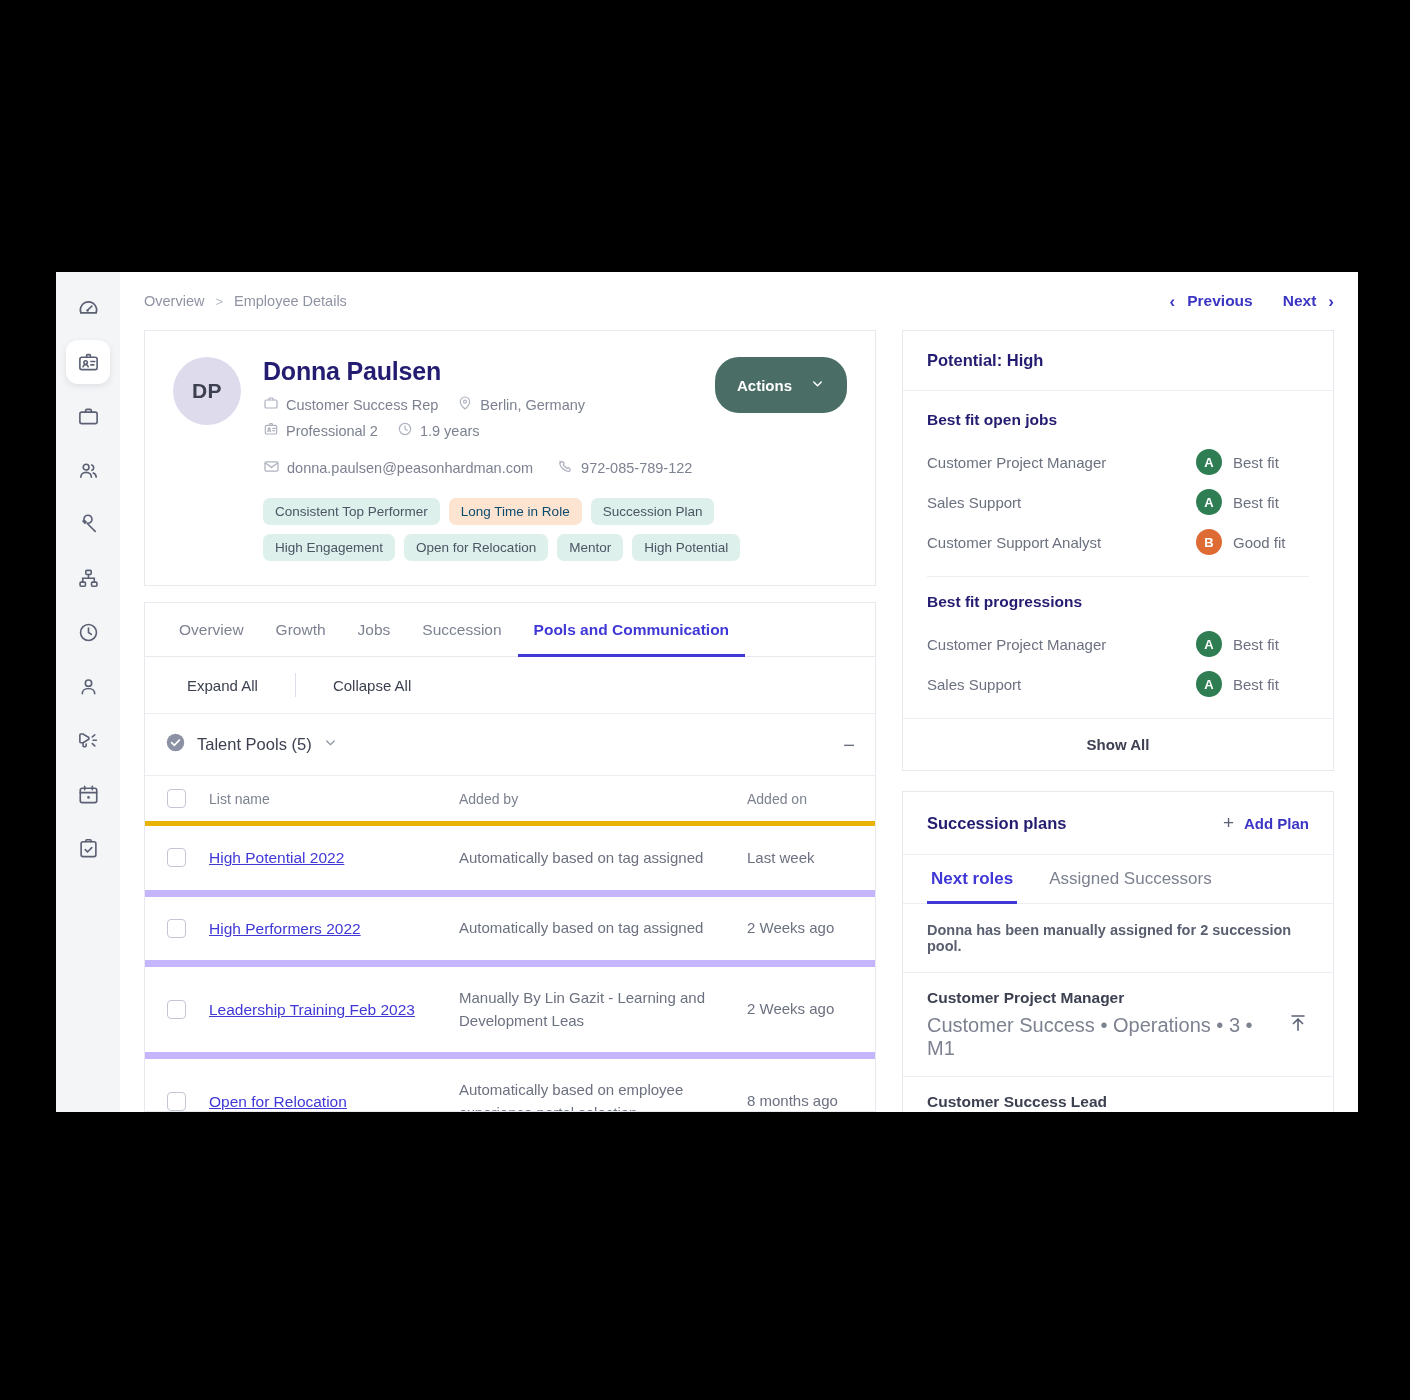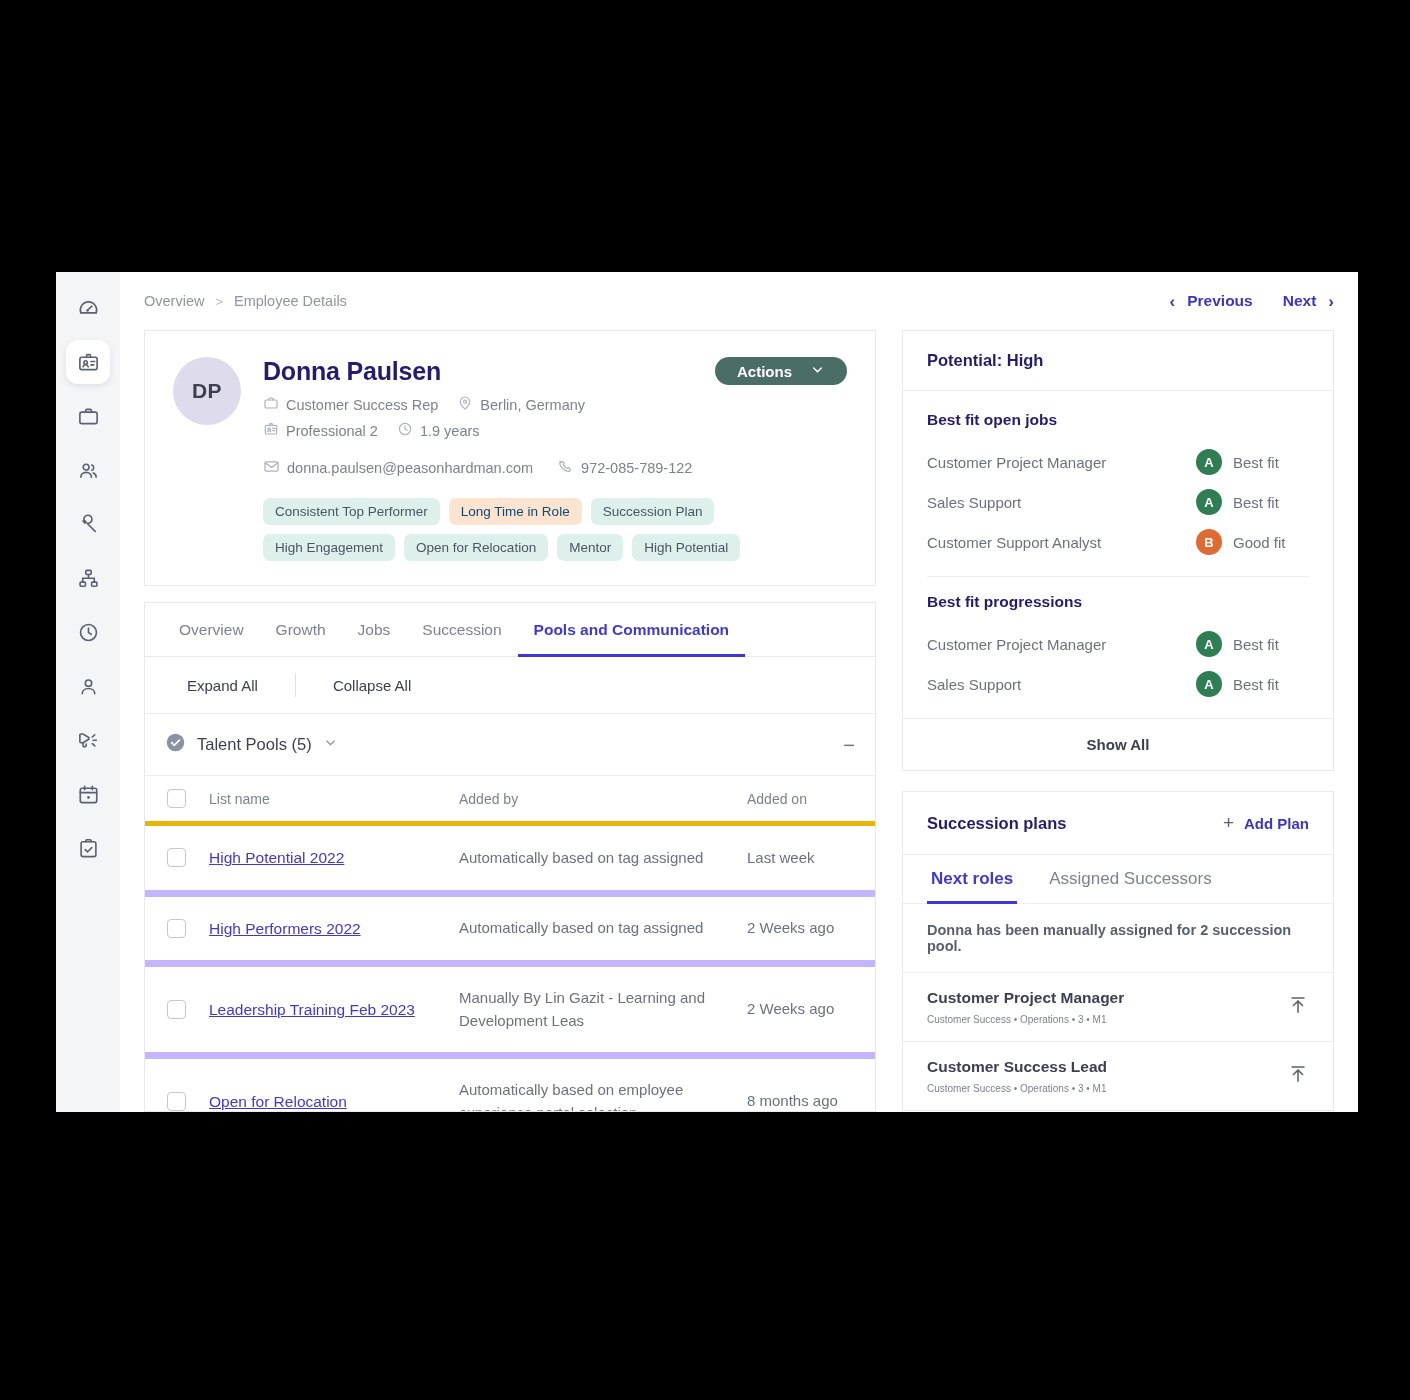--- a/index.html
+++ b/index.html
@@ -100,21 +100,21 @@
   .tags { margin-top: 20px; display: flex; flex-wrap: wrap; gap: 9px; max-width: 620px; }
   .tag {
     font-size: 13.5px; padding: 6px 12px; border-radius: 7px;
     background: #ddf0ec; color: #4b5563; white-space: nowrap;
   }
   .tag.orange { background: #fce4d0; color: #0c4a6e; }
   .actions-btn {
     position: absolute; right: 28px; top: 26px;
     background: #4a6e66; color: #fff;
     border: none; border-radius: 24px;
-    height: 28px; padding: 0 22px;
+    height: 56px; padding: 0 22px;
     display: flex; align-items: center; gap: 18px;
     font-size: 15px; font-weight: 600; cursor: pointer;
     font-family: inherit;
   }
 
   
   .tabs-card { display: flex; flex-direction: column; flex: 1 1 auto; min-height: 0; overflow: hidden; }
   .tabs {
     display: flex; gap: 0; padding: 0 18px;
     border-bottom: 1px solid #e7e9ef;
@@ -213,21 +213,21 @@
     padding: 18px 24px; font-size: 14.5px; font-weight: 700; color: #5a5f70;
     border-bottom: 1px solid #eceef3;
   }
   .plan-row {
     padding: 16px 24px; border-bottom: 1px solid #eceef3;
     display: flex; align-items: center; gap: 12px;
   }
   .plan-row:last-child { border-bottom: none; }
   .plan-row .pr-main { flex: 1 1 auto; min-width: 0; }
   .plan-row .pr-title { font-size: 15.5px; font-weight: 700; color: #3c4050; }
-  .plan-row .pr-sub { font-size: 10px; color: #7d8291; margin-top: 7px; }
+  .plan-row .pr-sub { font-size: 20px; color: #7d8291; margin-top: 7px; }
   .pr-icon { flex: 0 0 auto; color: #5b6074; cursor: pointer; }
 </style>
 </head>
 <body>
 
 <div class="app-window">
 
   <nav class="sidebar">
     <div class="nav-item">
       <span>

